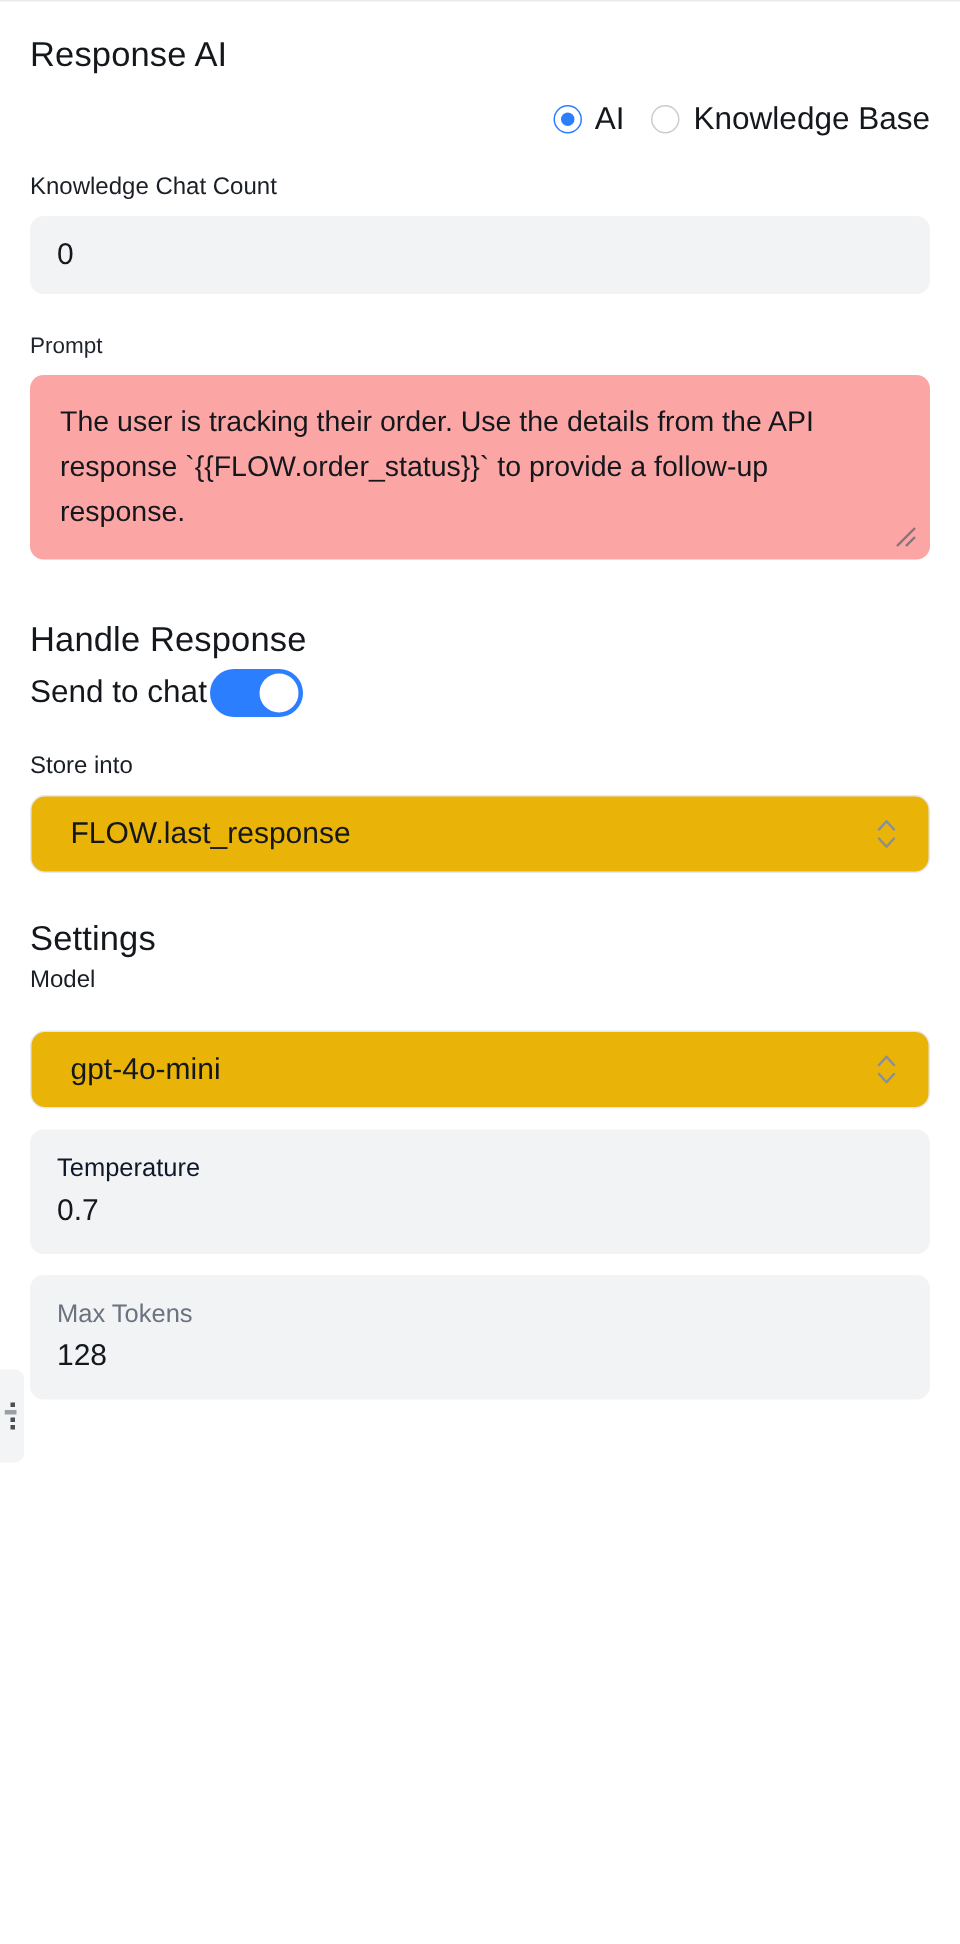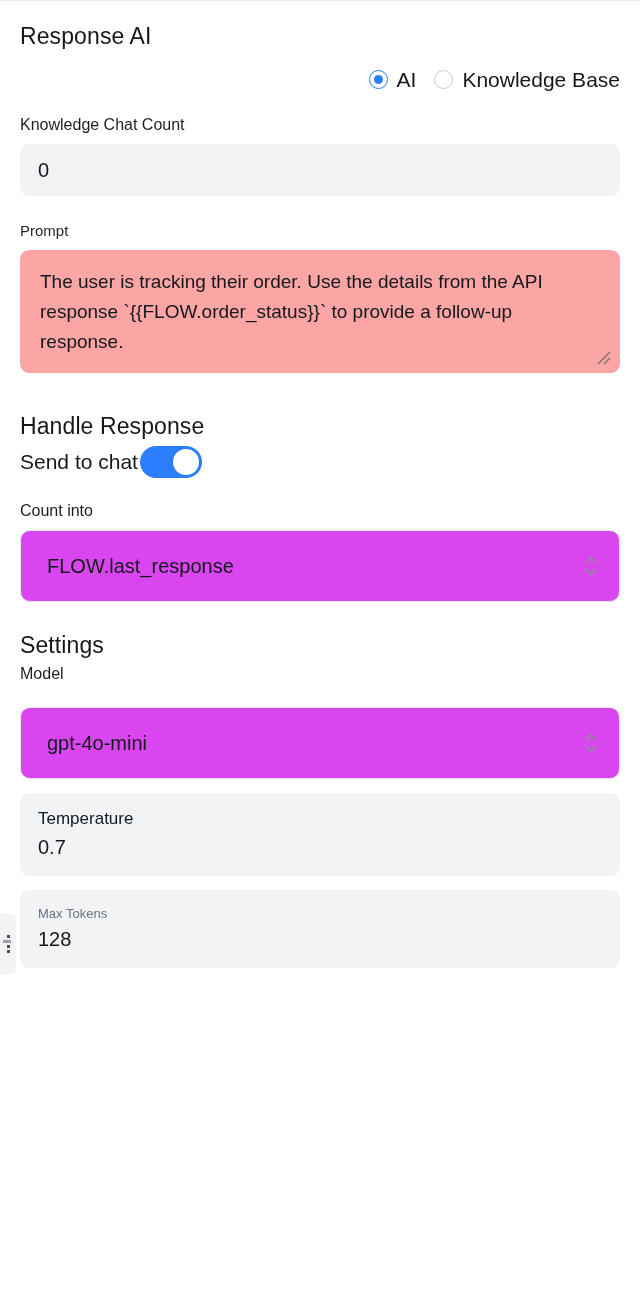--- a/index.html
+++ b/index.html
@@ -155,22 +155,22 @@
     width: 26px;
     height: 26px;
     border-radius: 50%;
     background: #ffffff;
   }
 
   
   .select-box {
     position: relative;
     width: 100%;
-    height: 72px;
-    background: #d946ef;
+    height: 52px;
+    background: #eab308;
     border: 1px solid #e6e8eb;
     border-radius: 10px;
     display: flex;
     align-items: center;
     padding: 0 44px 0 26px;
     cursor: pointer;
   }
   .select-value {
     font-size: 20px;
     color: #14181d;
@@ -248,21 +248,21 @@
   </div>
 
   <div class="toggle-row">
     <span class="toggle-text">Send to chat</span>
     <span class="toggle">
       <span class="knob"></span>
     </span>
   </div>
 
   <div style="margin-top:24px;">
-    <span class="field-label">Count into</span>
+    <span class="field-label">Store into</span>
     <div class="spacer-10"></div>
     <div class="select-box">
       <span class="select-value">FLOW.last_response</span>
       <span class="select-arrows">
         <svg width="16" height="26" viewBox="0 0 16 26">
           <polyline points="3,10 8,4.5 13,10" fill="none" stroke="#8b9096" stroke-width="1.7" stroke-linecap="round" stroke-linejoin="round"></polyline>
           <polyline points="3,16 8,21.5 13,16" fill="none" stroke="#8b9096" stroke-width="1.7" stroke-linecap="round" stroke-linejoin="round"></polyline>
         </svg>
       </span>
     </div>
@@ -290,21 +290,21 @@
 
   <div style="margin-top:14px;">
     <div class="filled-field" style="padding:16px 18px 18px 18px;">
       <div style="font-size:17px;color:#0f172a;margin-bottom:7px;">Temperature</div>
       <div class="filled-value">0.7</div>
     </div>
   </div>
 
   <div style="margin-top:14px;">
     <div class="filled-field" style="padding:16px 18px 18px 18px;">
-      <div style="font-size:13px;color:#6b7280;margin-bottom:7px;">Max Tokens</div>
+      <div style="font-size:17px;color:#6b7280;margin-bottom:7px;">Max Tokens</div>
       <div class="filled-value">128</div>
     </div>
   </div>
 
   <div class="edge-handle">
     <span>
       <svg width="10" height="22" viewBox="0 0 10 22">
         <rect x="4" y="2" width="3" height="3" fill="#4b5056"></rect>
         <rect x="0" y="7" width="8" height="3" fill="#9aa0a6"></rect>
         <rect x="4" y="12" width="3" height="3" fill="#4b5056"></rect>

